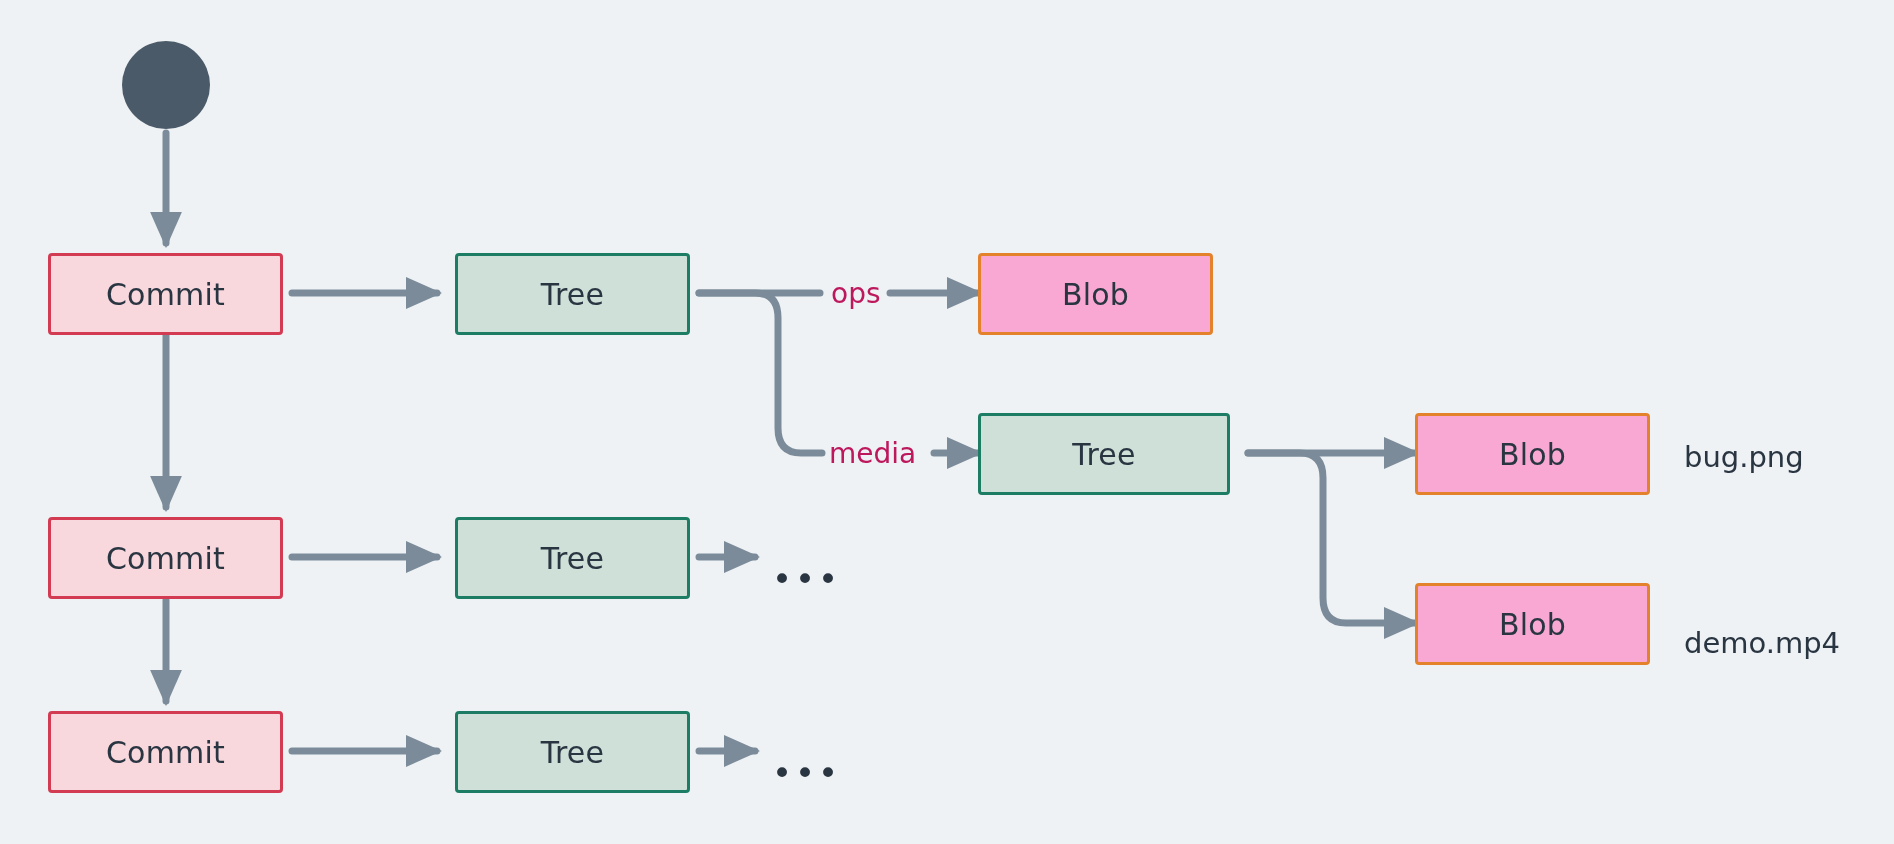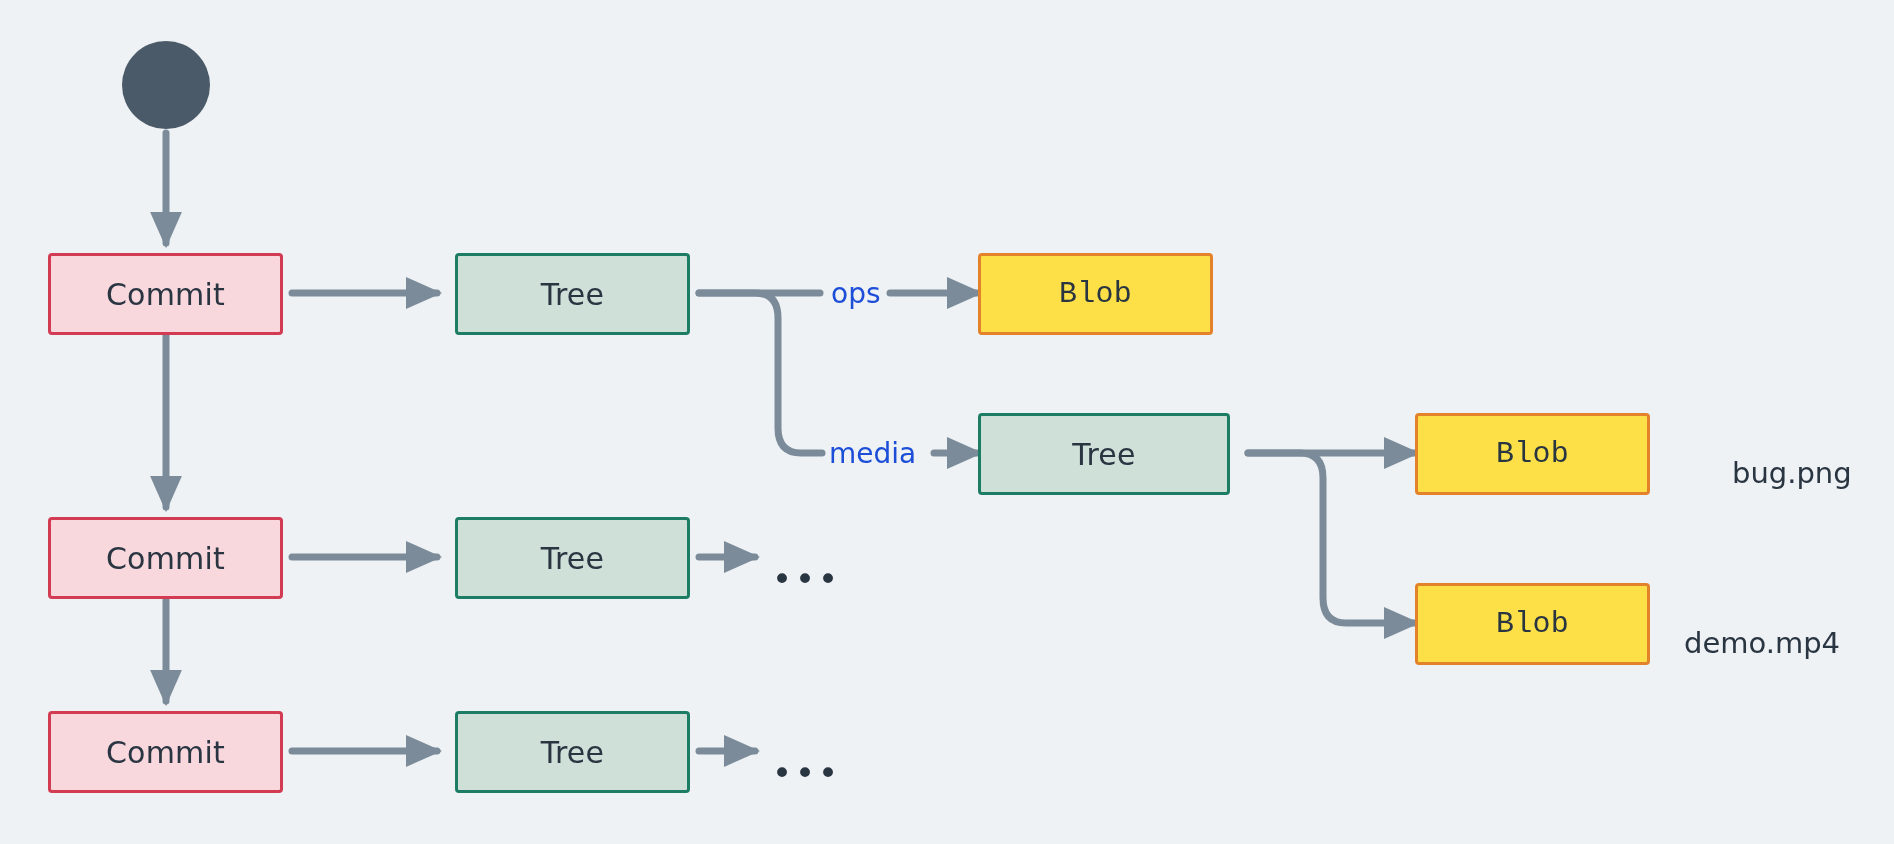--- a/index.html
+++ b/index.html
@@ -43,41 +43,40 @@
   .node.commit {
     background: #f8d7dd;
     border-color: #d33b52;
   }
   .node.tree {
     background: #cfe0d8;
     border-color: #1d7d64;
     justify-content: center;
   }
   .node.blob {
-    background: #fde047;
+    background: #f9a8d4;
     border-color: #e4822c;
-    font-family: Liberation Mono, monospace;
   }
   .root-dot {
     position: absolute;
     border-radius: 50%;
     background: #4a5a68;
     z-index: 2;
   }
   .plain-label {
     position: absolute;
     font-size: 29px;
     color: #2a3542;
     white-space: nowrap;
     z-index: 3;
   }
   .edge-label {
     position: absolute;
     font-size: 28px;
-    color: #1d4ed8;
+    color: #be185d;
     white-space: nowrap;
     background: #eef2f5;
     padding: 0 3px;
     z-index: 3;
   }
   .ellipsis {
     position: absolute;
     font-size: 34px;
     line-height: 1;
     color: #2a3542;
@@ -150,21 +149,21 @@
     <span>Blob</span>
   </div>
 
   <div class="node tree" style="left:978px; top:413px; width:252px; height:82px;">
     <span>Tree</span>
   </div>
 
   <div class="node blob" style="left:1415px; top:413px; width:235px; height:82px;">
     <span>Blob</span>
   </div>
-  <div class="plain-label" style="left:1684px; top:456px;margin-left:48px;">bug.png</div>
+  <div class="plain-label" style="left:1684px; top:440px;">bug.png</div>
 
   <div class="node blob" style="left:1415px; top:583px; width:235px; height:82px;">
     <span>Blob</span>
   </div>
   <div class="plain-label" style="left:1684px; top:602px;margin-top:24px;">demo.mp4</div>
 
   <div class="ellipsis" style="left:772px; top:562px;">•••</div>
   <div class="ellipsis" style="left:772px; top:756px;">•••</div>
 
 </div>

